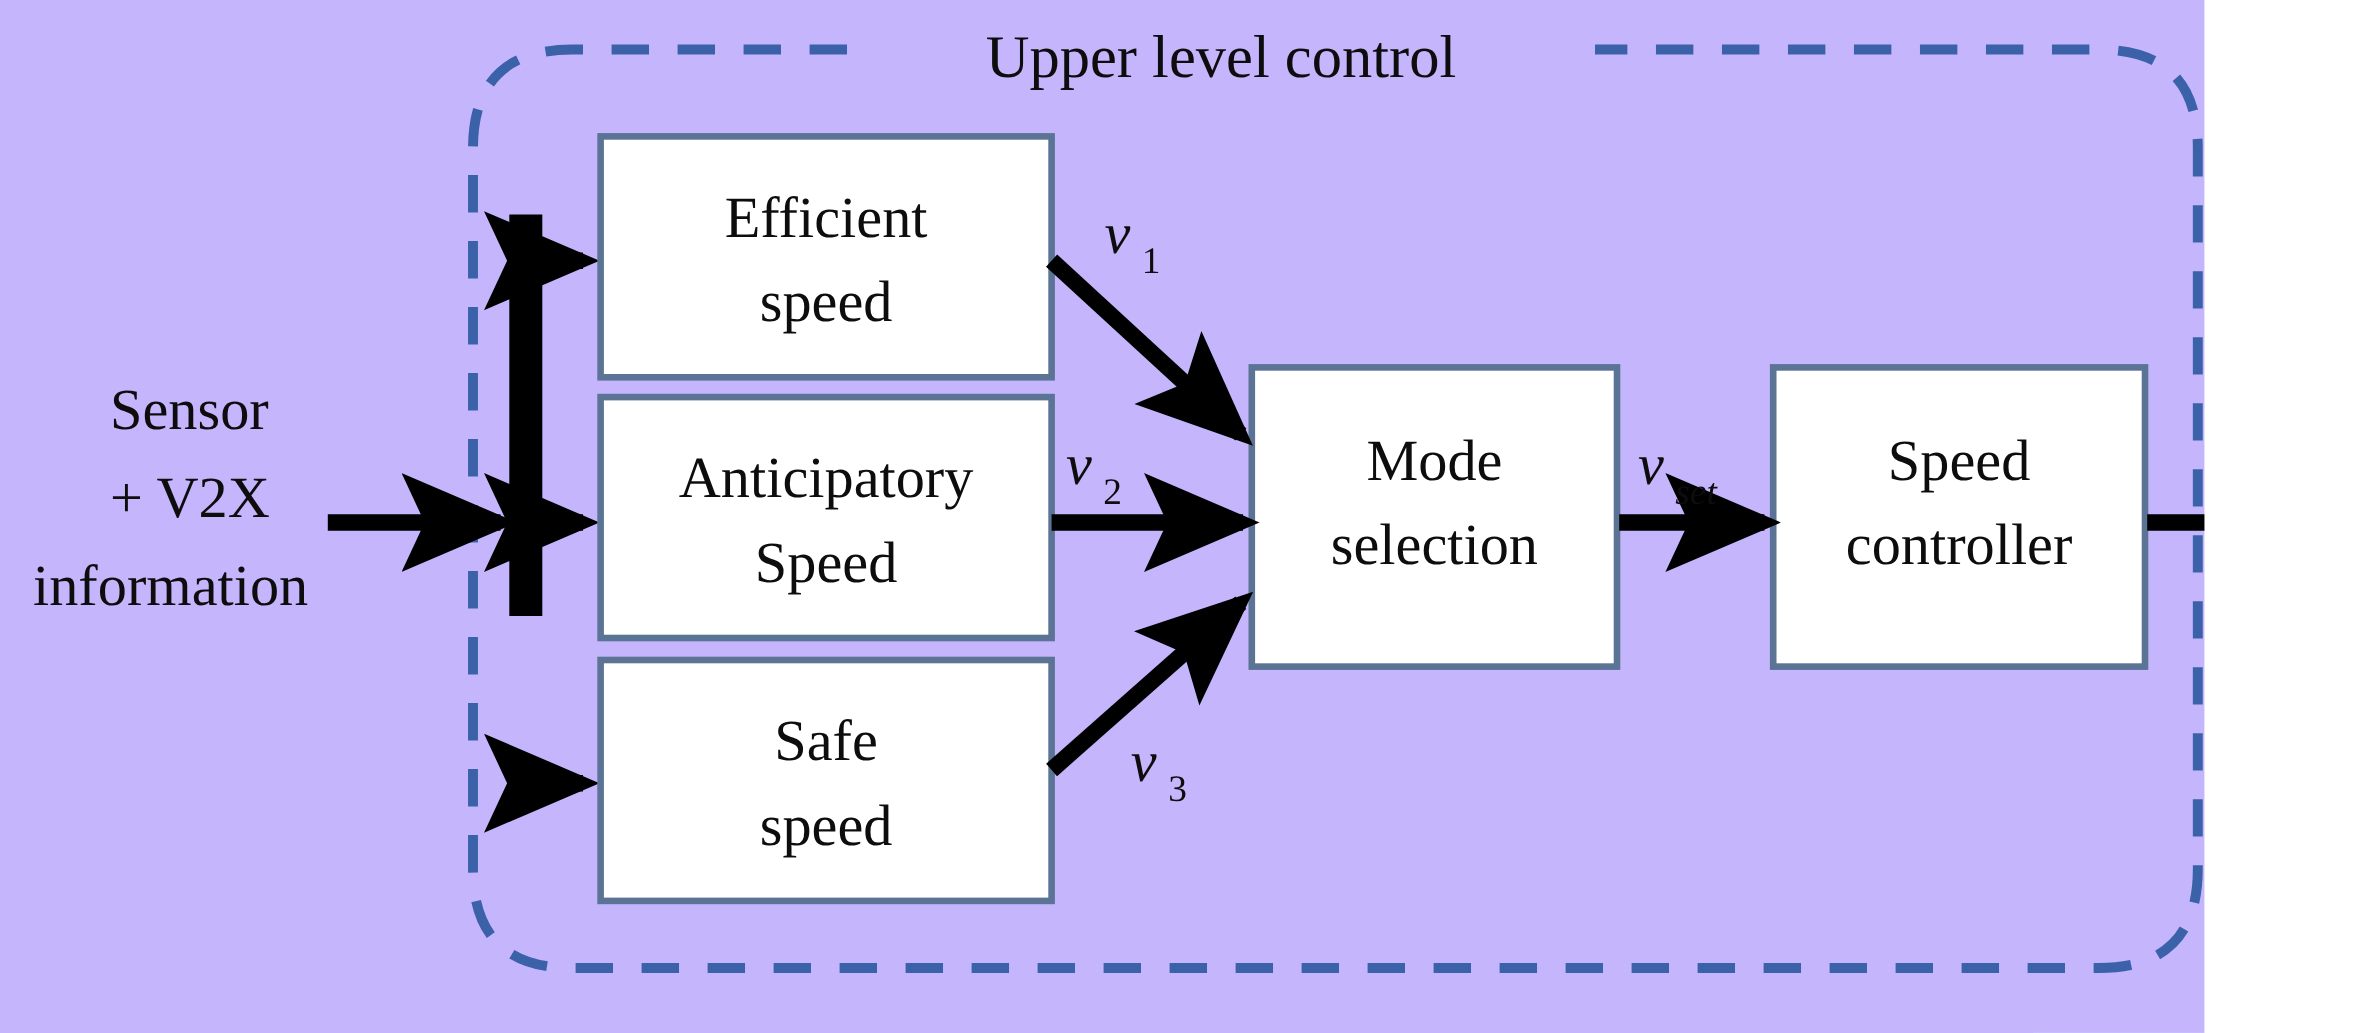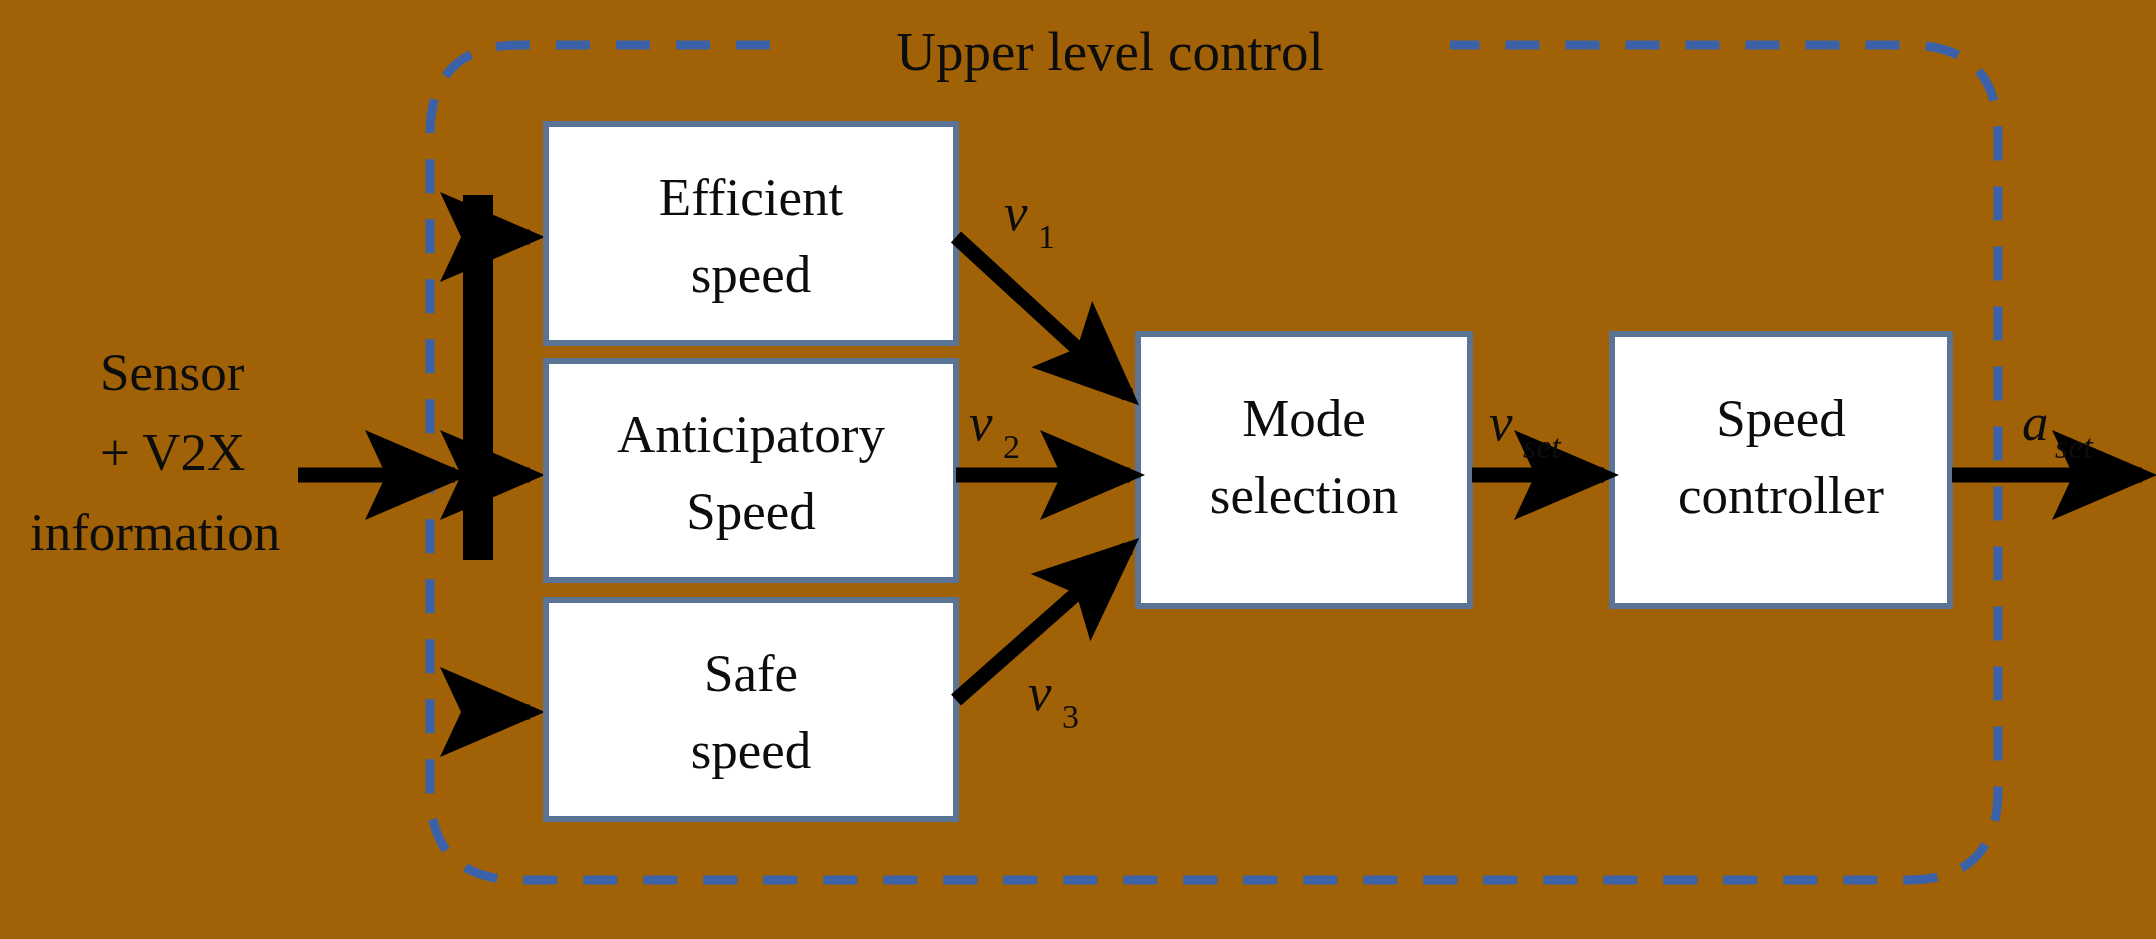--- a/index.html
+++ b/index.html
@@ -5,23 +5,23 @@
   html, body {
     margin: 0;
     padding: 0;
     background: #ffffff;
   }
   body {
     font-family: "Liberation Serif", "DejaVu Serif", serif;
   }
   #canvas {
     position: relative;
-    width: 2156px;
+    width: 2004px;
     height: 939px;
-    background: #a16207;
+    background: #c4b5fd;
     overflow: hidden;
   }
   svg#diagram {
     position: absolute;
     left: 0;
     top: 0;
     width: 2156px;
     height: 939px;
   }
   .blk-text, .io-text, .sig-text, .title-text {

